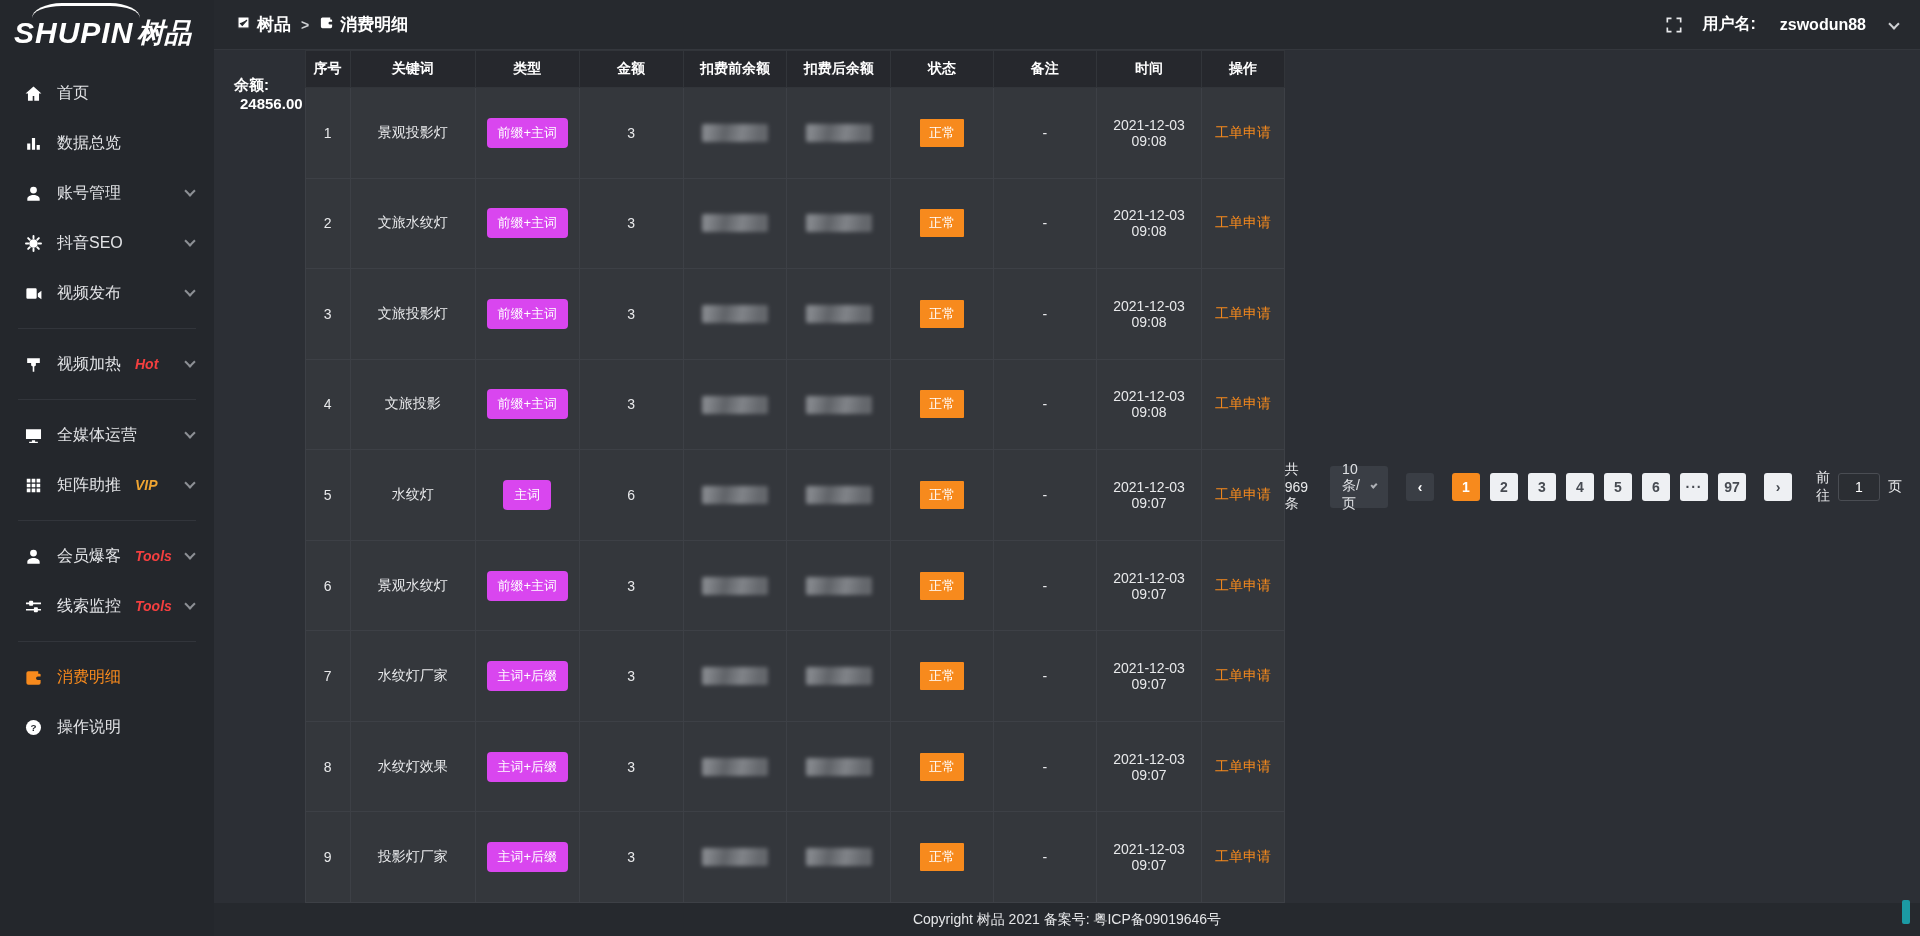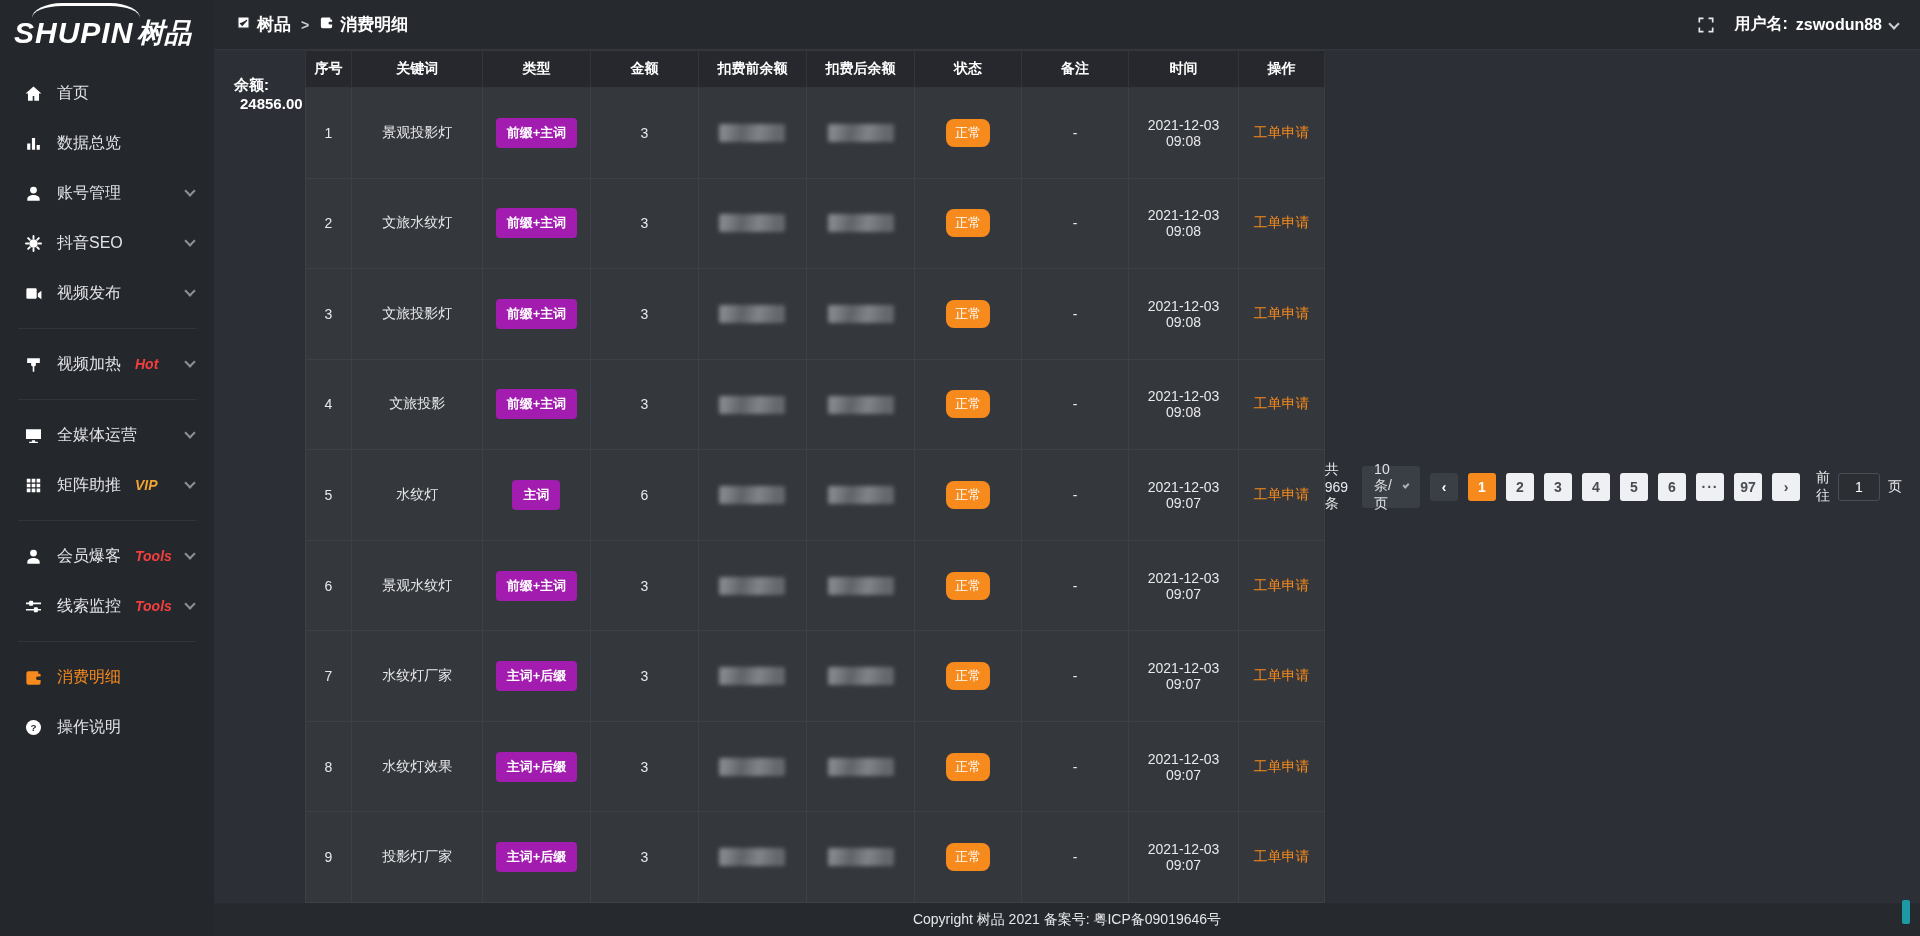--- a/index.html
+++ b/index.html
@@ -31,41 +31,41 @@
   .main { flex:1; display:flex; flex-direction:column; min-width:0; }
   .topbar { height:50px; background:#26292e; border-bottom:1px solid #34373d;
     display:flex; align-items:center; padding:0 22px; flex-shrink:0; }
   .crumbs { display:flex; align-items:center; gap:10px; font-size:17px; font-weight:bold; color:#fff; }
   .crumb { display:flex; align-items:center; gap:6px; cursor:pointer; }
   .crumb svg { width:15px; height:15px; fill:#fff; }
   .crumb-sep { font-size:14px; color:#cfd1d4; font-weight:bold; }
   .top-right { margin-left:auto; display:flex; align-items:center; gap:18px; }
   .fs-btn { width:20px; height:20px; cursor:pointer; display:inline-flex; }
   .fs-btn svg { width:20px; height:20px; stroke:#e8e9eb; fill:none; stroke-width:2; }
-  .userbox { display:flex; align-items:center; gap:8px; font-size:16px; font-weight:bold; color:#fff; cursor:pointer; }
+  .userbox { display:flex; align-items:center; gap:24px; font-size:16px; font-weight:bold; color:#fff; cursor:pointer; }
   .userbox .chev { margin:0 0 2px 0; border-color:#cfd1d4; }
   
   .content { flex:1; padding:0 18px; display:flex; flex-direction:row; }
   .balance { margin:26px 2px 14px; font-size:15px; font-weight:bold; color:#fff; }
   .balance .bal-num { margin-left:6px; }
   table.grid { width:100%; border-collapse:collapse; table-layout:fixed; background:#34373c; }
   table.grid th { background:#26282d; height:37px; font-size:14px; font-weight:bold; color:#fff;
     border:1px solid #32353a; }
   table.grid td { height:57px; text-align:center; font-size:14px; color:#e8e9eb;
     border:1px solid #3d4046; border-top:1px solid #46494f; }
-  .type-badge { display:inline-block; background:#a21caf; color:#fff; font-size:13px;
-    padding:6px 11px; border-radius:4px;font-weight:bold; }
+  .type-badge { display:inline-block; background:#d946ef; color:#fff; font-size:13px;
+    padding:6px 11px; border-radius:4px; }
   .status-badge { display:inline-block; background:#f78a1d; color:#fff; font-size:13px;
-    padding:5px 9px; border-radius:8px; }
+    padding:5px 9px; border-radius:1px; }
   .censored { display:inline-block; width:66px; height:18px; border-radius:2px; vertical-align:middle;
     filter:blur(2px); opacity:.75;
     background:linear-gradient(100deg,#9fa2a7 10%,#6e7176 35%,#9b9ea3 60%,#75787d 85%); }
   .action-link { color:#f78a1d; cursor:pointer; }
   
-  .pager { display:flex; align-items:center; justify-content:center; gap:10px; margin-top:20px; font-size:14px; color:#e8e9eb; }
+  .pager { display:flex; align-items:center; justify-content:center; gap:18px; margin-top:20px; font-size:14px; color:#e8e9eb; }
   .pg-total { margin-right:4px; }
   .pg-size { display:flex; align-items:center; gap:10px; background:#3a3e45; color:#dfe1e4;
     height:42px; padding:0 12px; border-radius:3px; cursor:pointer; }
   .pg-size .chev { margin:0 0 3px 0; width:6px; height:6px; border-color:#aeb1b6; }
   .pg-btn { min-width:28px; height:28px; display:inline-flex; align-items:center; justify-content:center;
     background:#eef0f3; color:#474b52; font-size:14px; font-weight:bold; border-radius:3px; cursor:pointer; padding:0 4px; }
   .pg-btn.prev { background:#3a3e45; color:#fff; }
   .pg-btn.active { background:#f78a1d; color:#fff; }
   .pg-dots { letter-spacing:1px; font-weight:bold; }
   .pg-goto { display:flex; align-items:center; gap:8px; margin-left:6px; }

